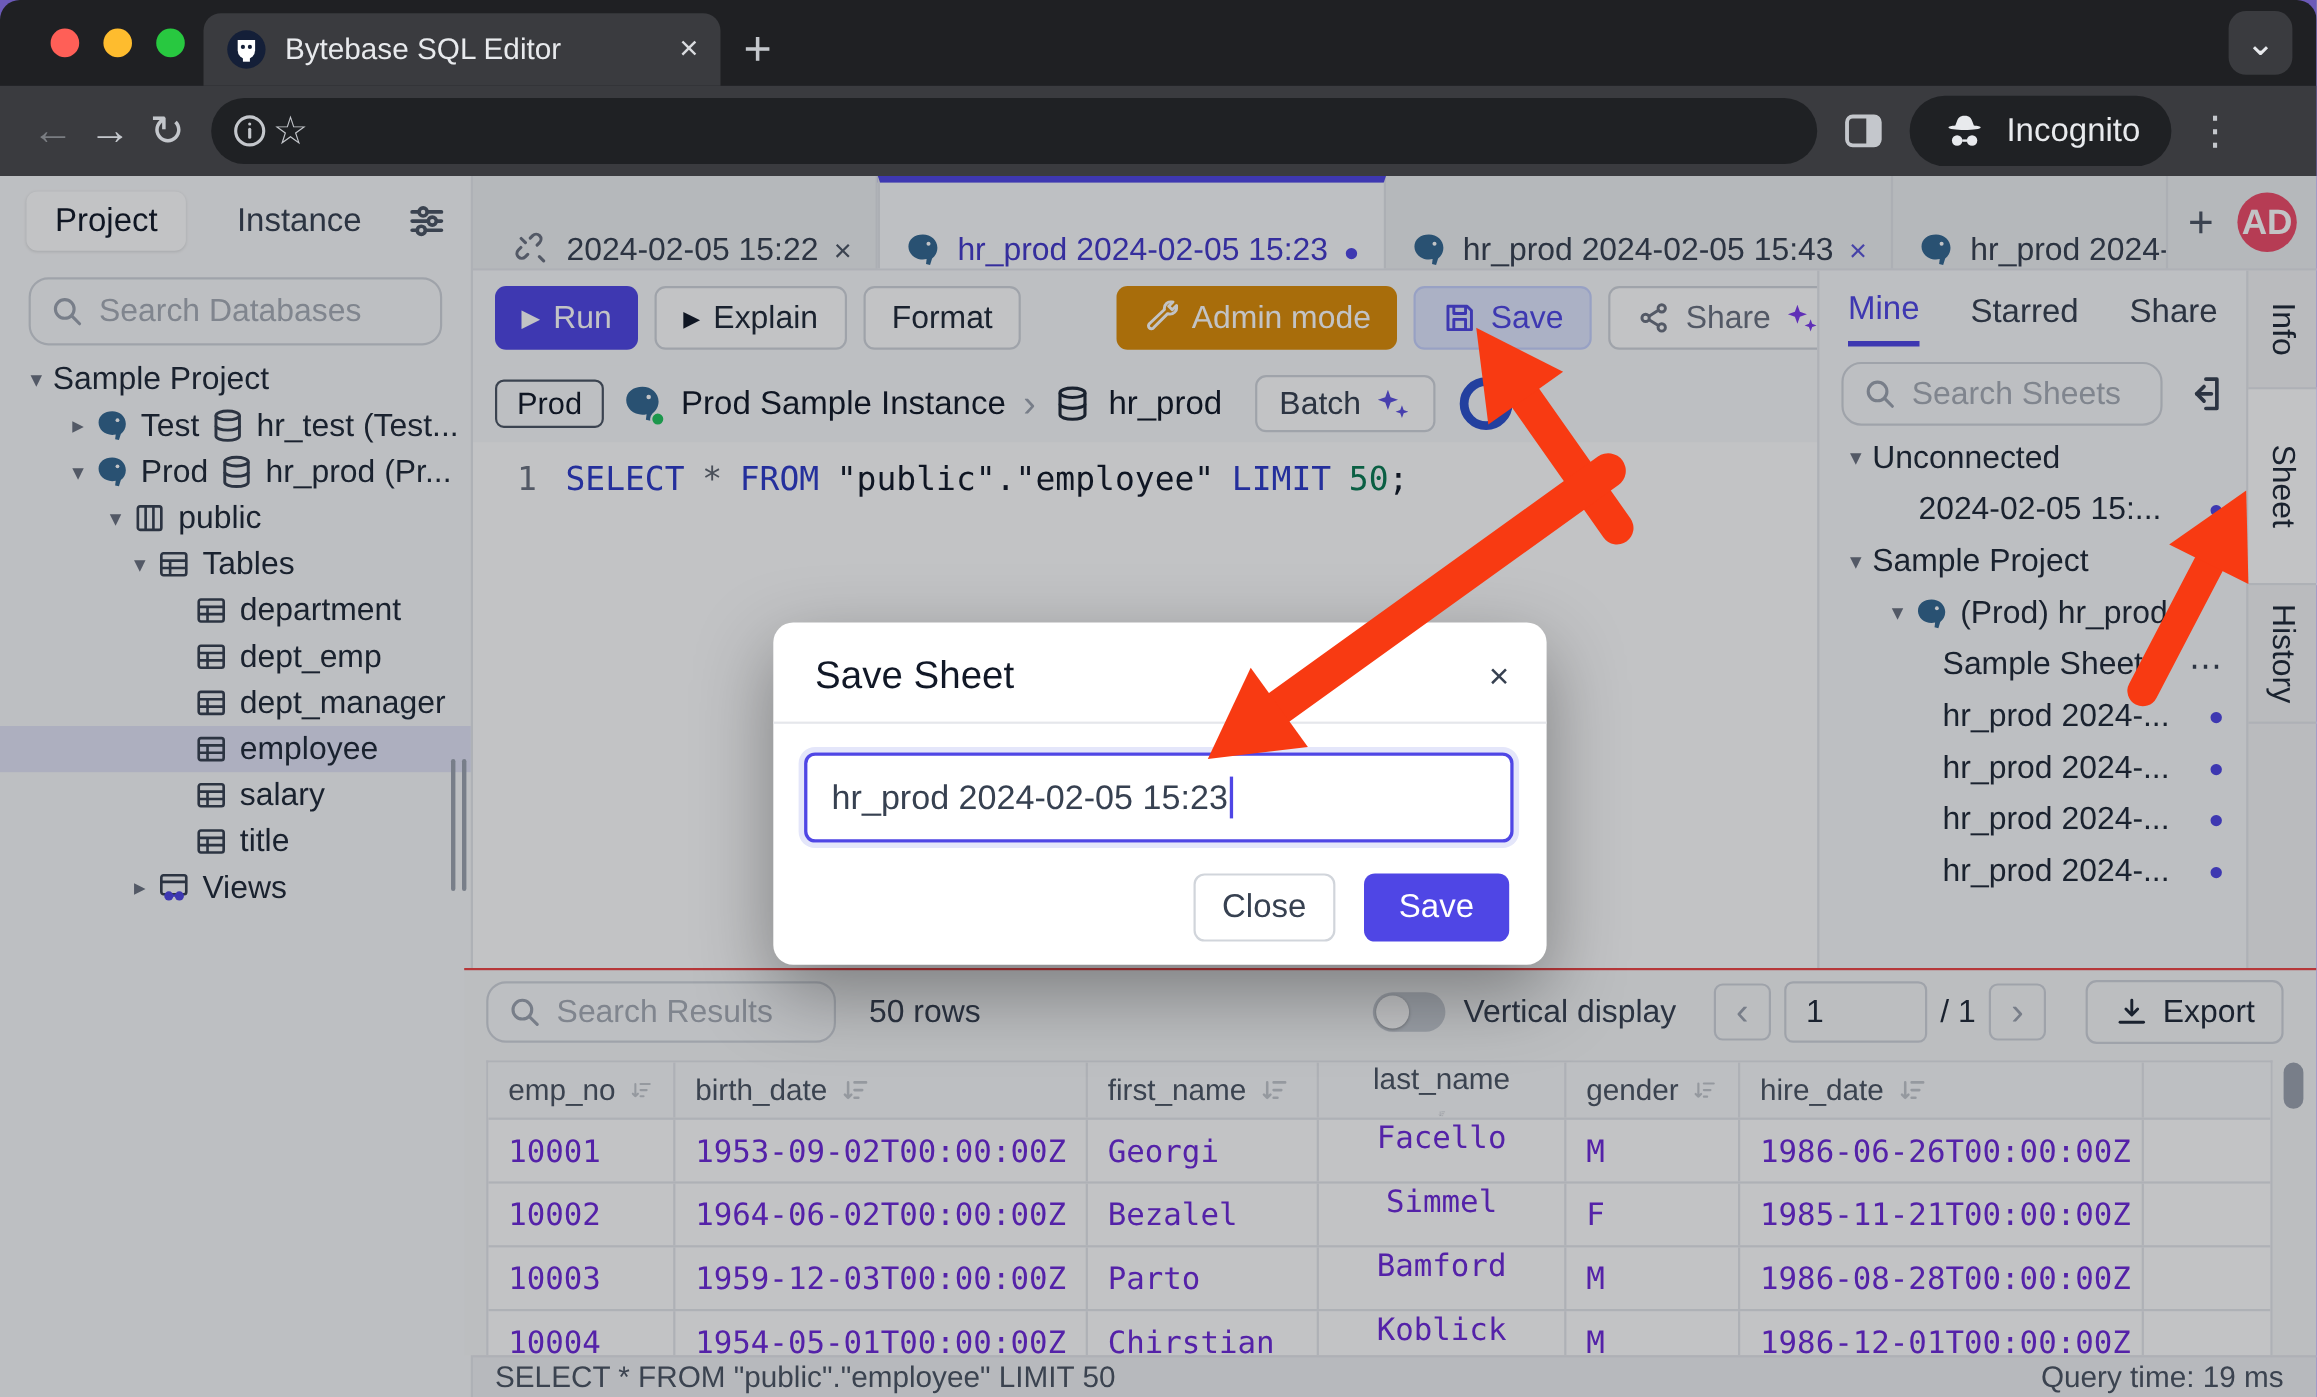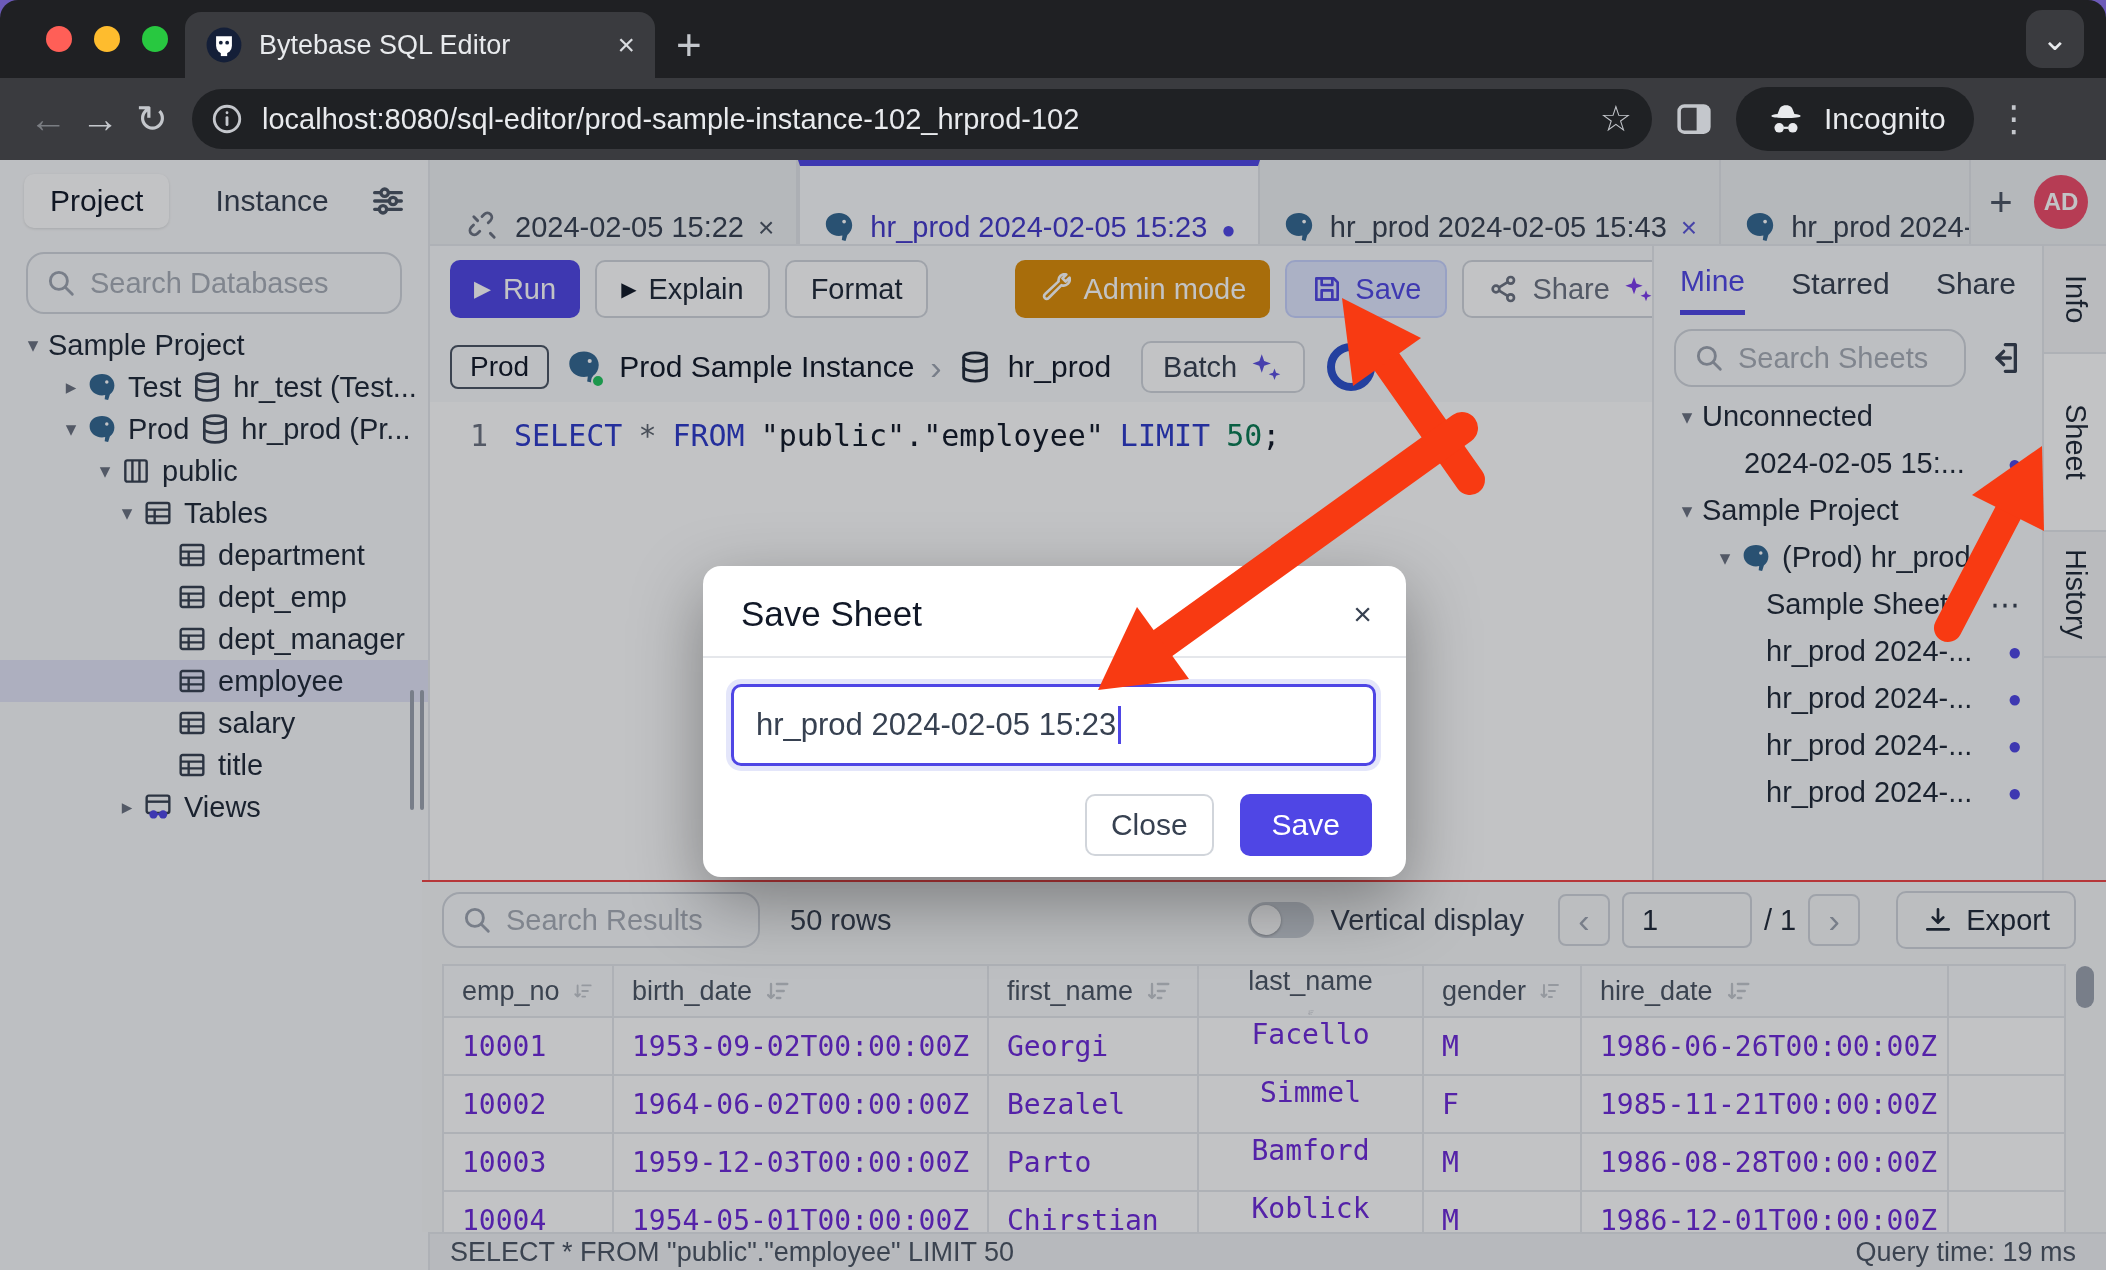--- a/index.html
+++ b/index.html
@@ -54,21 +54,21 @@
 
   
   .etabs { position: absolute; left: 430px; right: 0; top: 0; height: 86px; background: #eef0f2; border-bottom: 2px solid #e5e7eb; display: flex; align-items: stretch; padding-left: 15px; }
   .etab { display: flex; align-items: flex-end; gap: 14px; padding: 0 22px; border-right: 2px solid #e2e4e8; font-size: 29px; color: #374151; white-space: nowrap; overflow: hidden; flex: none; }
   .etab .pg { width: 34px; height: 34px; flex: none; }
   .etab-close { font-size: 28px; color: #4b5563; }
   .etab-close.purple { color: #5a54d8; }
   .etab.active { background: #fafbfc; border-top: 6px solid #4f46e5; color: #4338ca; border-right: 2px solid #e2e4e8; border-left: 2px solid #e2e4e8; }
   .dirty { color: #4f46e5; font-size: 24px; }
   .etab-plus { display: flex; align-items: center; padding: 0 18px; font-size: 40px; color: #4b5563; }
-  .avatar { margin-left: auto; margin-right: 18px; align-self: center; width: 54px; height: 54px; border-radius: 50%; background: #ef4b68; color: #fff; font-size: 24px; font-weight: bold; display: flex; align-items: center; justify-content: center; flex: none; }
+  .avatar { margin-left: auto; margin-right: 18px; align-self: center; width: 54px; height: 54px; border-radius: 50%; background: #ef4b68; color: #fff; font-size: 32px; font-weight: bold; display: flex; align-items: center; justify-content: center; flex: none; }
 
   
   .tb { position: absolute; left: 430px; width: 1222px; top: 86px; height: 86px; display: flex; align-items: center; padding-left: 20px; gap: 15px; background: #f9fafb; }
   .btn { height: 58px; border-radius: 10px; display: flex; align-items: center; justify-content: center; gap: 12px; font-size: 29px; padding: 0 24px; flex: none; }
   .btn svg { width: 32px; height: 32px; }
   .btn-run { background: #4f46e5; color: #fff; }
   .btn-run .play { font-size: 22px; }
   .btn-light { background: #fff; border: 2px solid #d1d5db; color: #1f2937; }
   .btn-light .play { font-size: 20px; color: #111827; }
   .btn-admin { background: #dd8d07; color: #fff; margin-left: 72px; }
@@ -199,21 +199,20 @@
       <span class="navbtn">→</span>
       <span class="navbtn">↻</span>
       <div class="omnibox">
         <span class="omni-info">
           <svg viewBox="0 0 24 24" width="34" height="34" fill="none" stroke="#c4c7cc" stroke-width="2">
               <circle cx="12" cy="12" r="9"></circle>
               <path d="M12 11v5" stroke-linecap="round"></path>
               <circle cx="12" cy="7.6" r="1" fill="#c4c7cc" stroke="none"></circle>
             </svg>
         </span>
-        <span class="url-text">localhost:8080/sql-editor/prod-sample-instance-102_hrprod-102</span>
         <span class="omni-star">☆</span>
       </div>
       <span class="sidepanel-btn">
         <svg viewBox="0 0 24 24" width="42" height="42" fill="none" stroke="#c4c7cc" stroke-width="2">
             <rect x="3.5" y="4.5" width="17" height="15" rx="3"></rect>
             <path d="M14.5 4.5v15"></path>
             <rect x="14.5" y="4.5" width="6" height="15" rx="1" fill="#c4c7cc" stroke="none"></rect>
           </svg>
       </span>
       <div class="incog">

